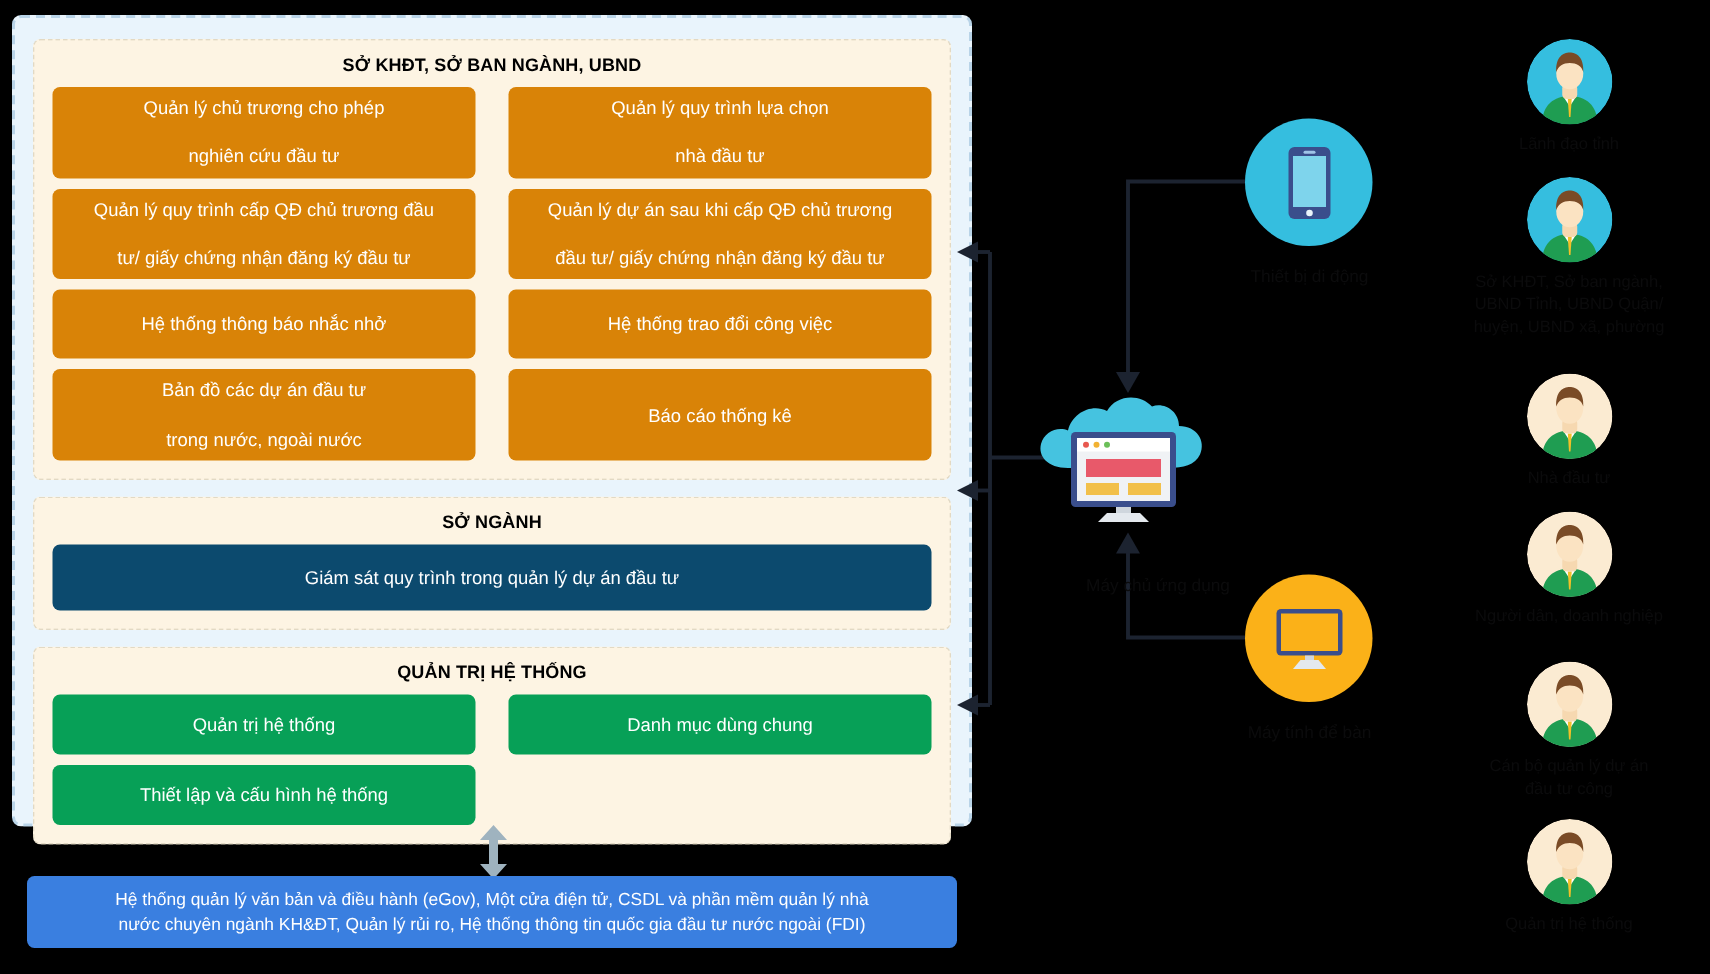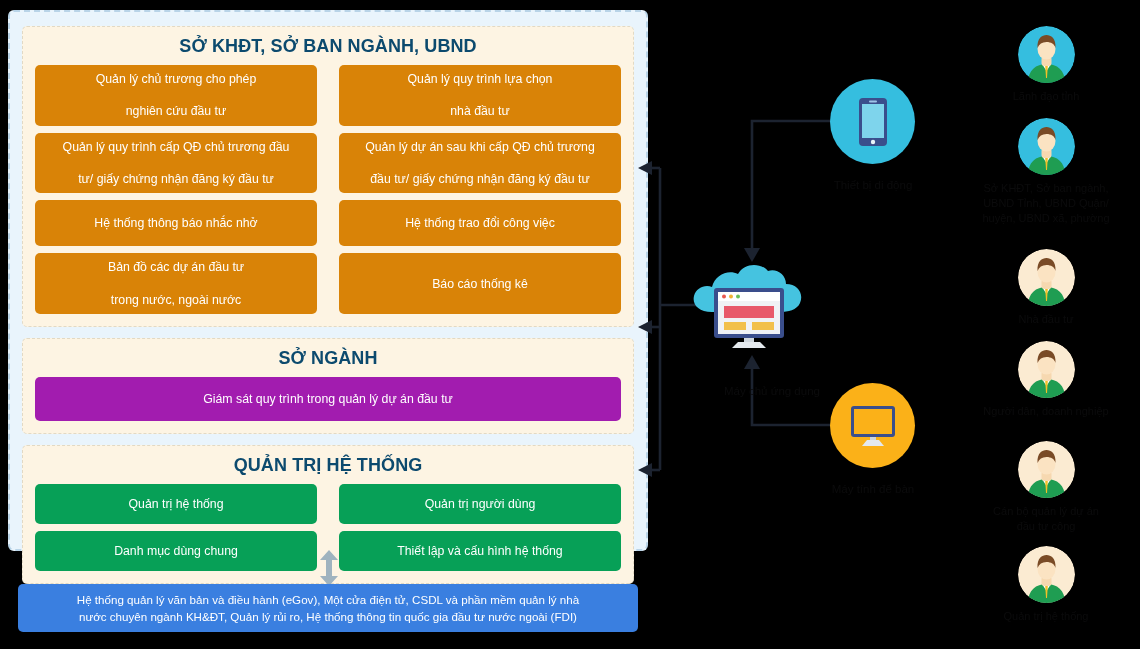--- a/index.html
+++ b/index.html
@@ -27,23 +27,23 @@
     background: #FDF4E3;
     border: 1.5px dashed #E2D9C4;
     border-radius: 5px;
     padding: 9px 12px 12px 12px;
     margin-bottom: 11px;
   }
   .panel:last-child { margin-bottom: 0; }
 
   .panel-title {
     text-align: center;
-    font-size: 18px;
+    font-size: 12px;
     font-weight: bold;
-    color: #0c4a6e;
+    color: #000000;
     letter-spacing: .1px;
     margin-bottom: 8px;
   }
 
   .grid {
     display: grid;
     grid-template-columns: 1fr 1fr;
     gap: 7px 22px;
   }
 
@@ -54,21 +54,21 @@
     line-height: 1.32;
     text-align: center;
     display: flex;
     align-items: center;
     justify-content: center;
     padding: 6px 8px;
     min-height: 46px;
   }
   .box.orange { background: #D98307; }
   .box.green  { background: #07A057; min-height: 40px; }
-  .box.red    { background: #a21caf; min-height: 44px; grid-column: 1 / -1; }
+  .box.red    { background: #0c4a6e; min-height: 44px; grid-column: 1 / -1; }
   .box span { display: block; }
 
   
   .dbl-arrow {
     position: absolute;
     left: 318px; top: 550px;
     width: 22px; height: 36px;
   }
   .blue-banner {
     position: absolute;
@@ -177,23 +177,20 @@
       </div>
     </div>
 
     <div class="panel">
       <div class="panel-title">QUẢN TRỊ HỆ THỐNG</div>
       <div class="grid">
         <div class="box green">
           <span>Quản trị hệ thống</span>
         </div>
         <div class="box green">
-          <span>Quản trị người dùng</span>
-        </div>
-        <div class="box green">
           <span>Danh mục dùng chung</span>
         </div>
         <div class="box green">
           <span>Thiết lập và cấu hình hệ thống</span>
         </div>
       </div>
     </div>
   </div>
 
   <svg class="dbl-arrow" viewBox="0 0 22 36">

